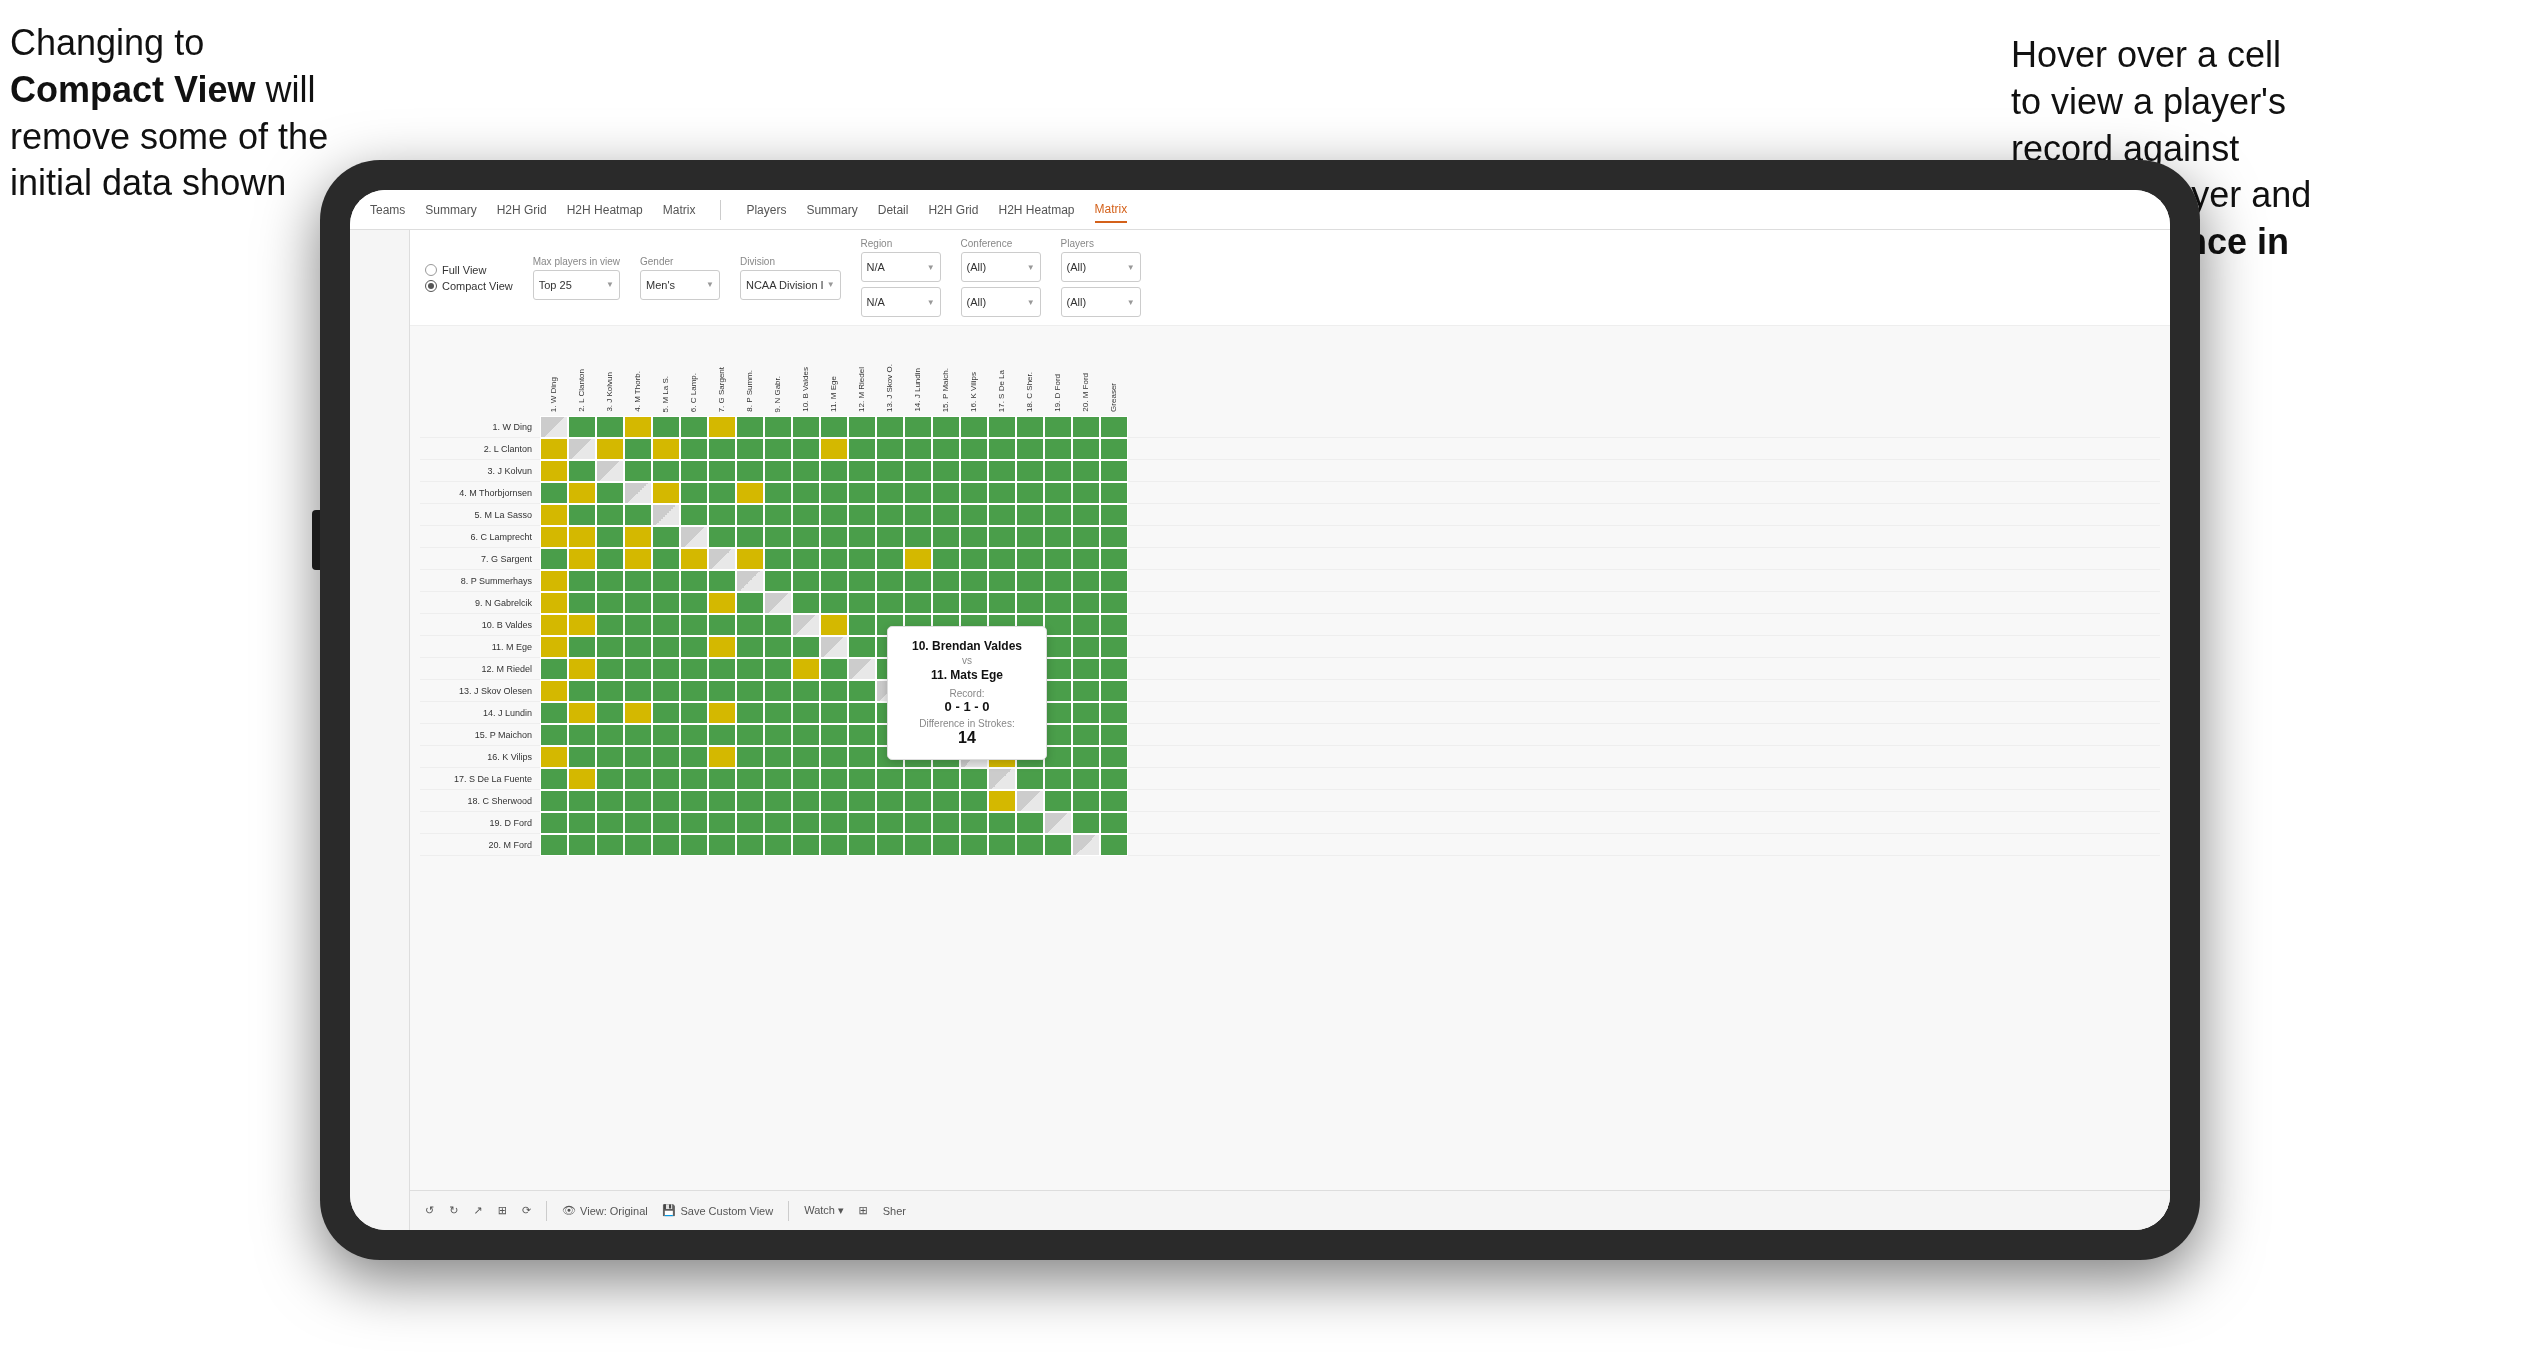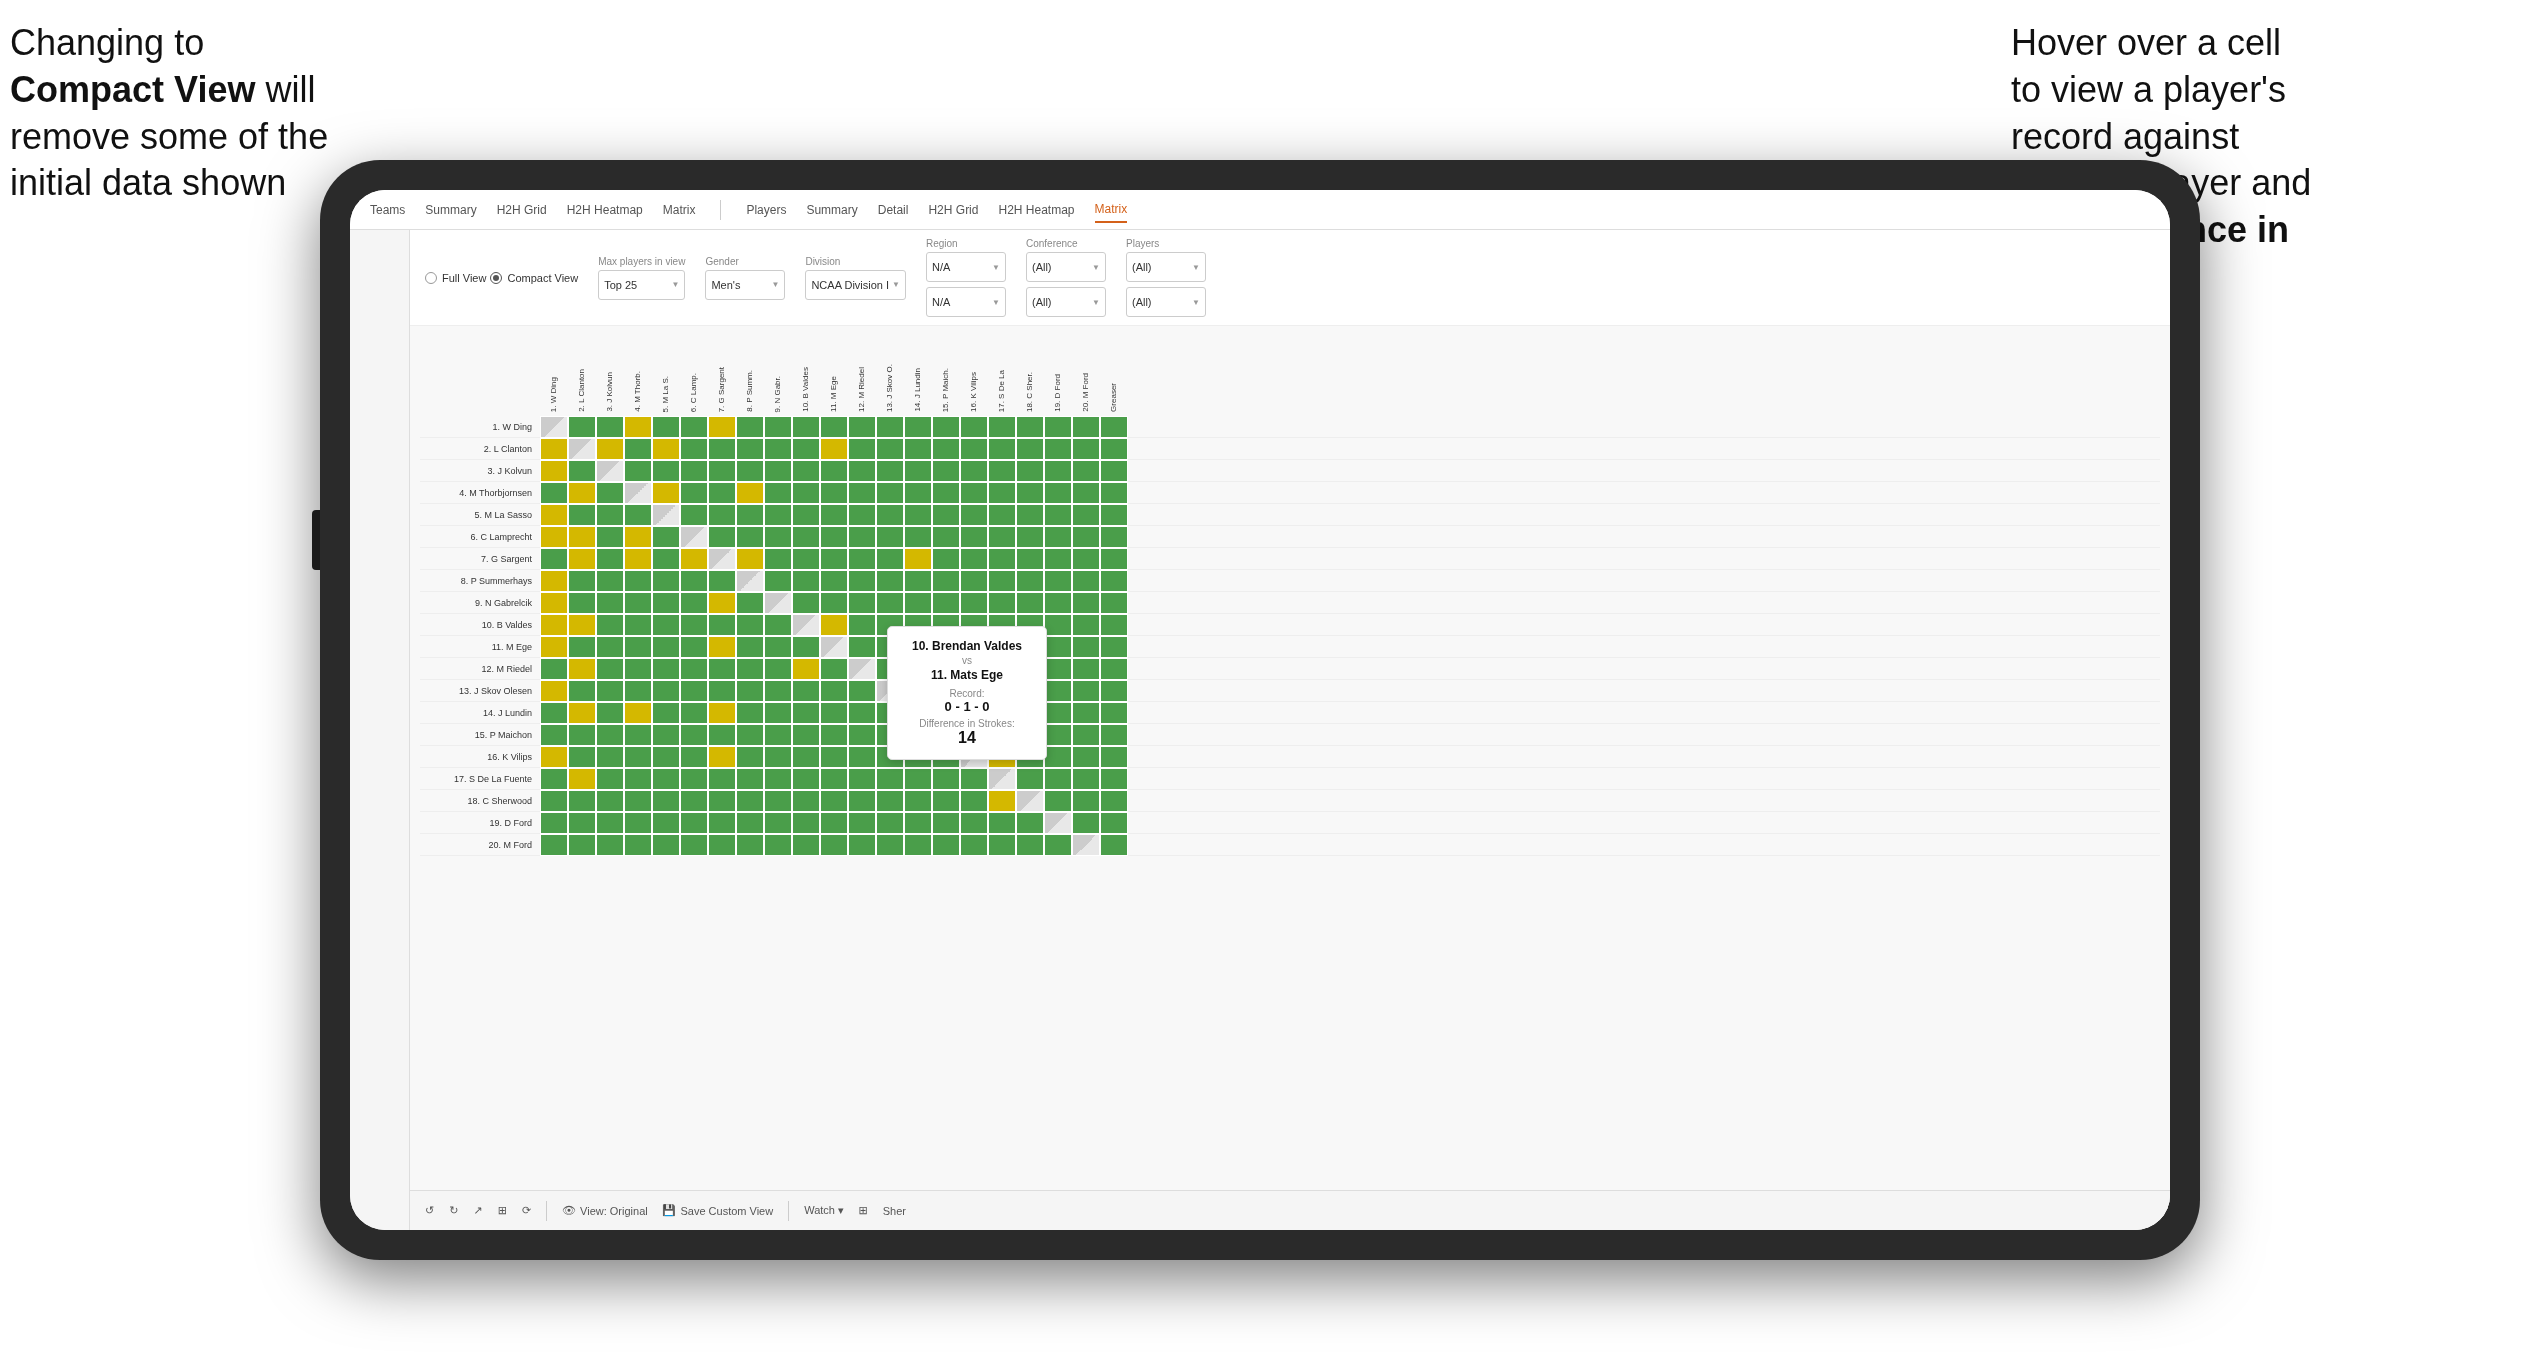--- a/index.html
+++ b/index.html
@@ -22,21 +22,21 @@
       color: #111;
       width: 480px;
     }
     .annotation-left strong {
       font-weight: 900;
     }
 
     
     .annotation-right {
       position: absolute;
-      top: 20px;
+      top: 32px;
       right: 30px;
       font-size: 36px;
       line-height: 1.3;
       color: #111;
       width: 480px;
       text-align: left;
     }
     .annotation-right strong {
       font-weight: 900;
     }
@@ -190,21 +190,21 @@
       padding: 8px 15px;
       background: #fff;
       border-bottom: 1px solid #eee;
       gap: 20px;
       flex-shrink: 0;
       flex-wrap: wrap;
     }
 
     .radio-group {
       display: flex;
-      flex-direction: row;
+      flex-direction: column;
       gap: 4px;
     }
 
     .radio-item {
       display: flex;
       align-items: center;
       gap: 5px;
       font-size: 11px;
       color: #333;
     }

